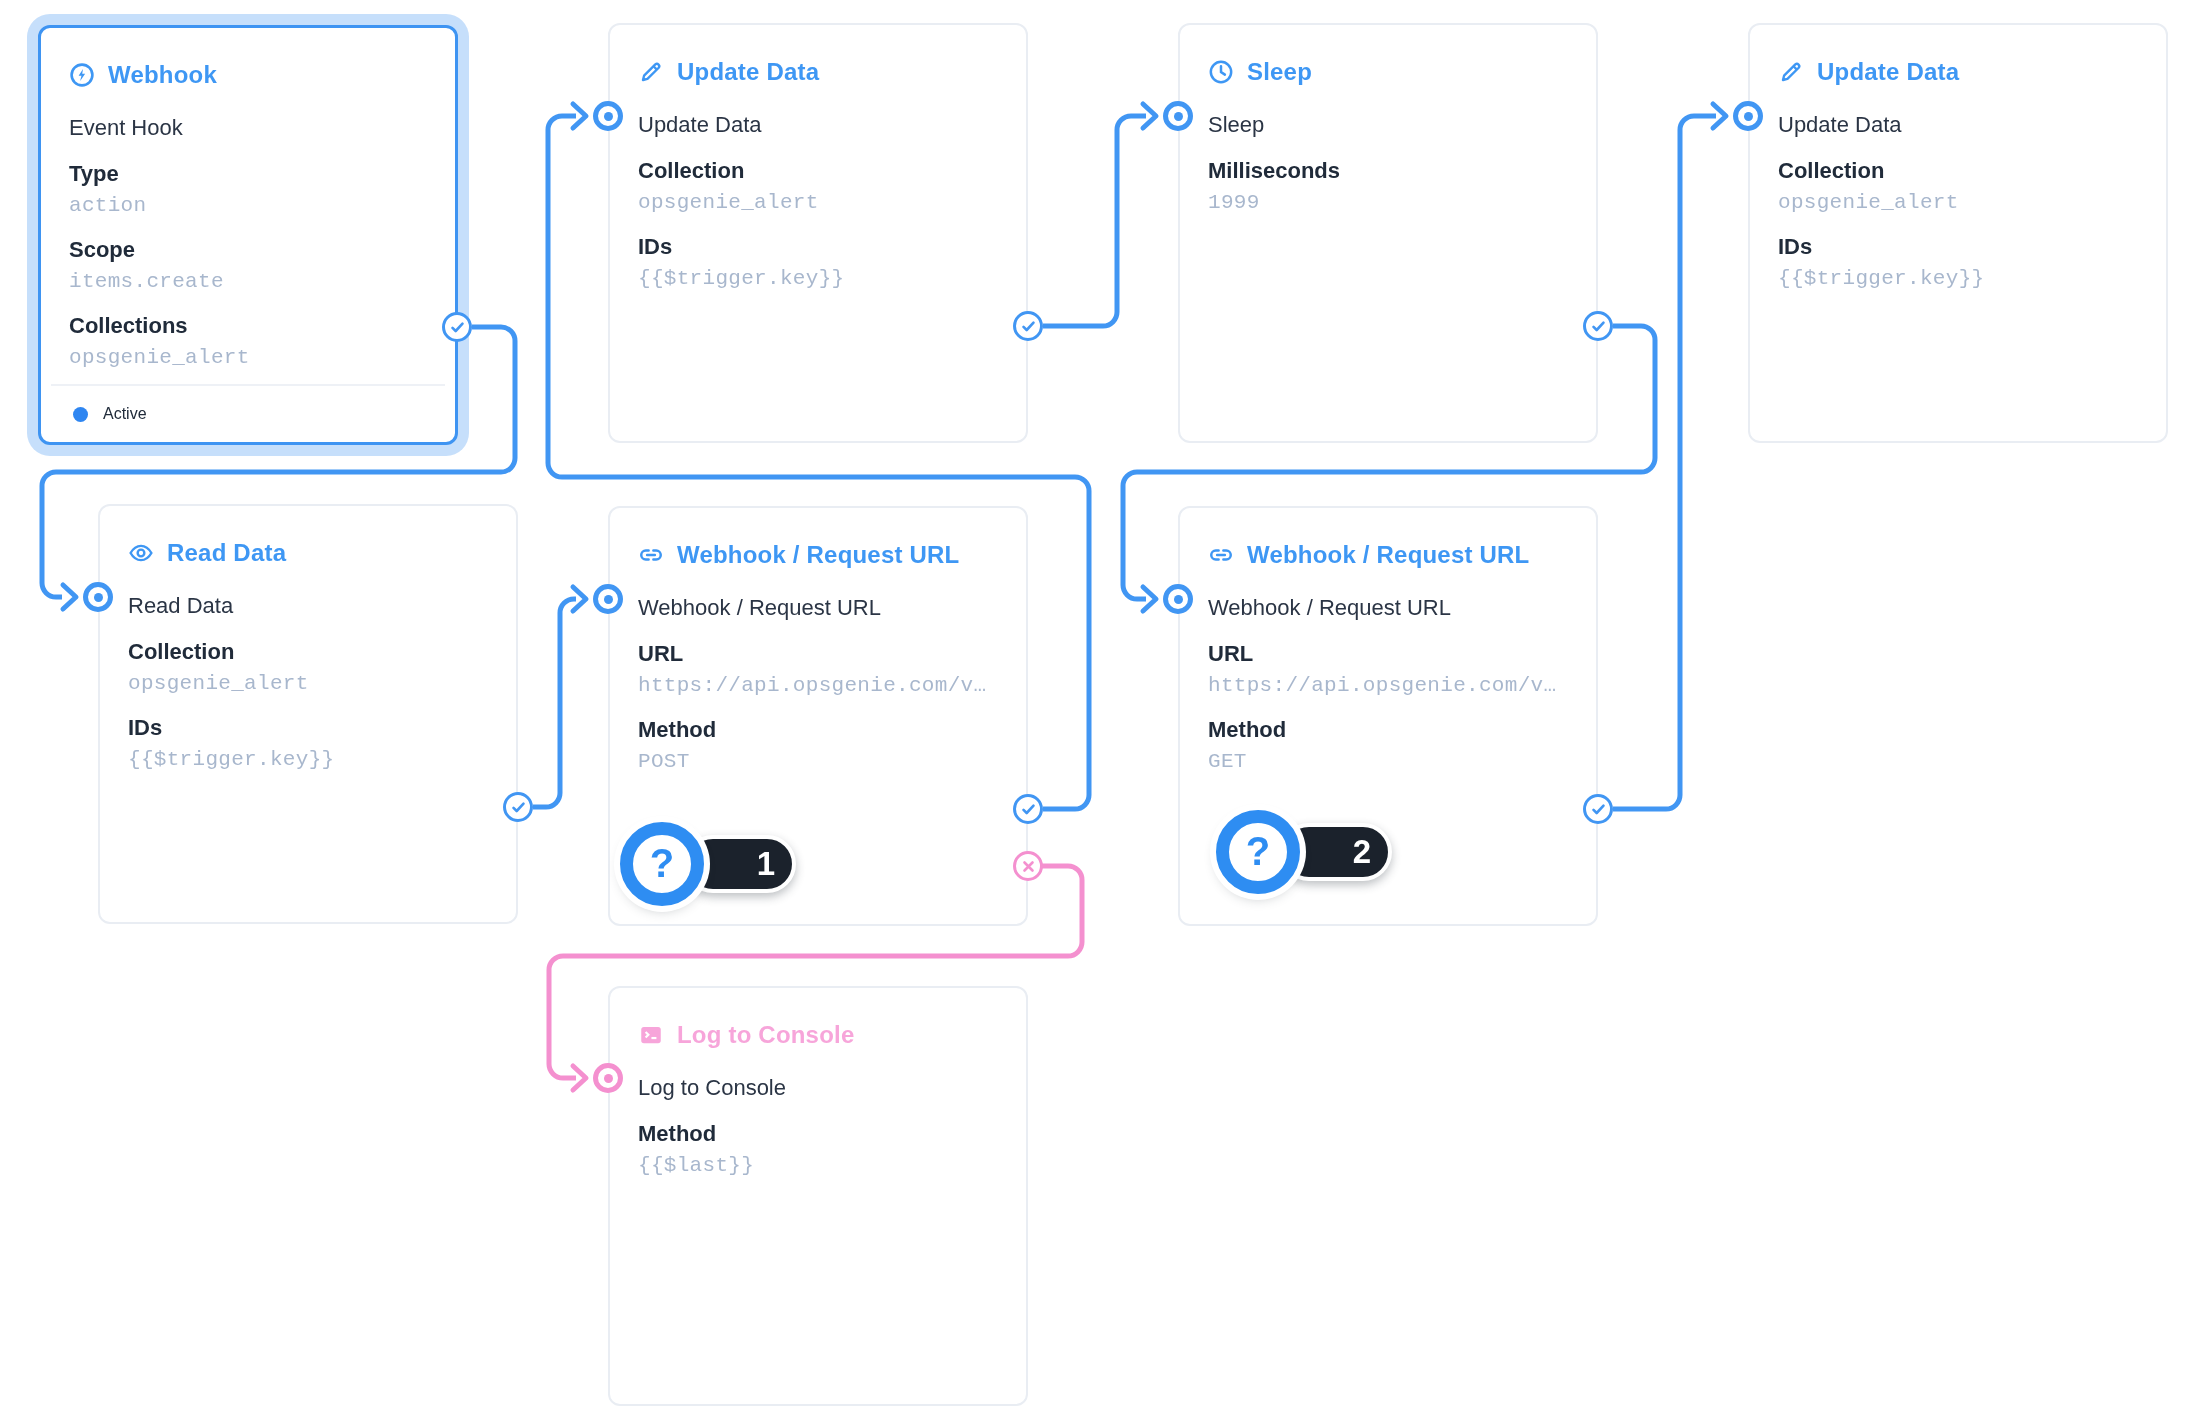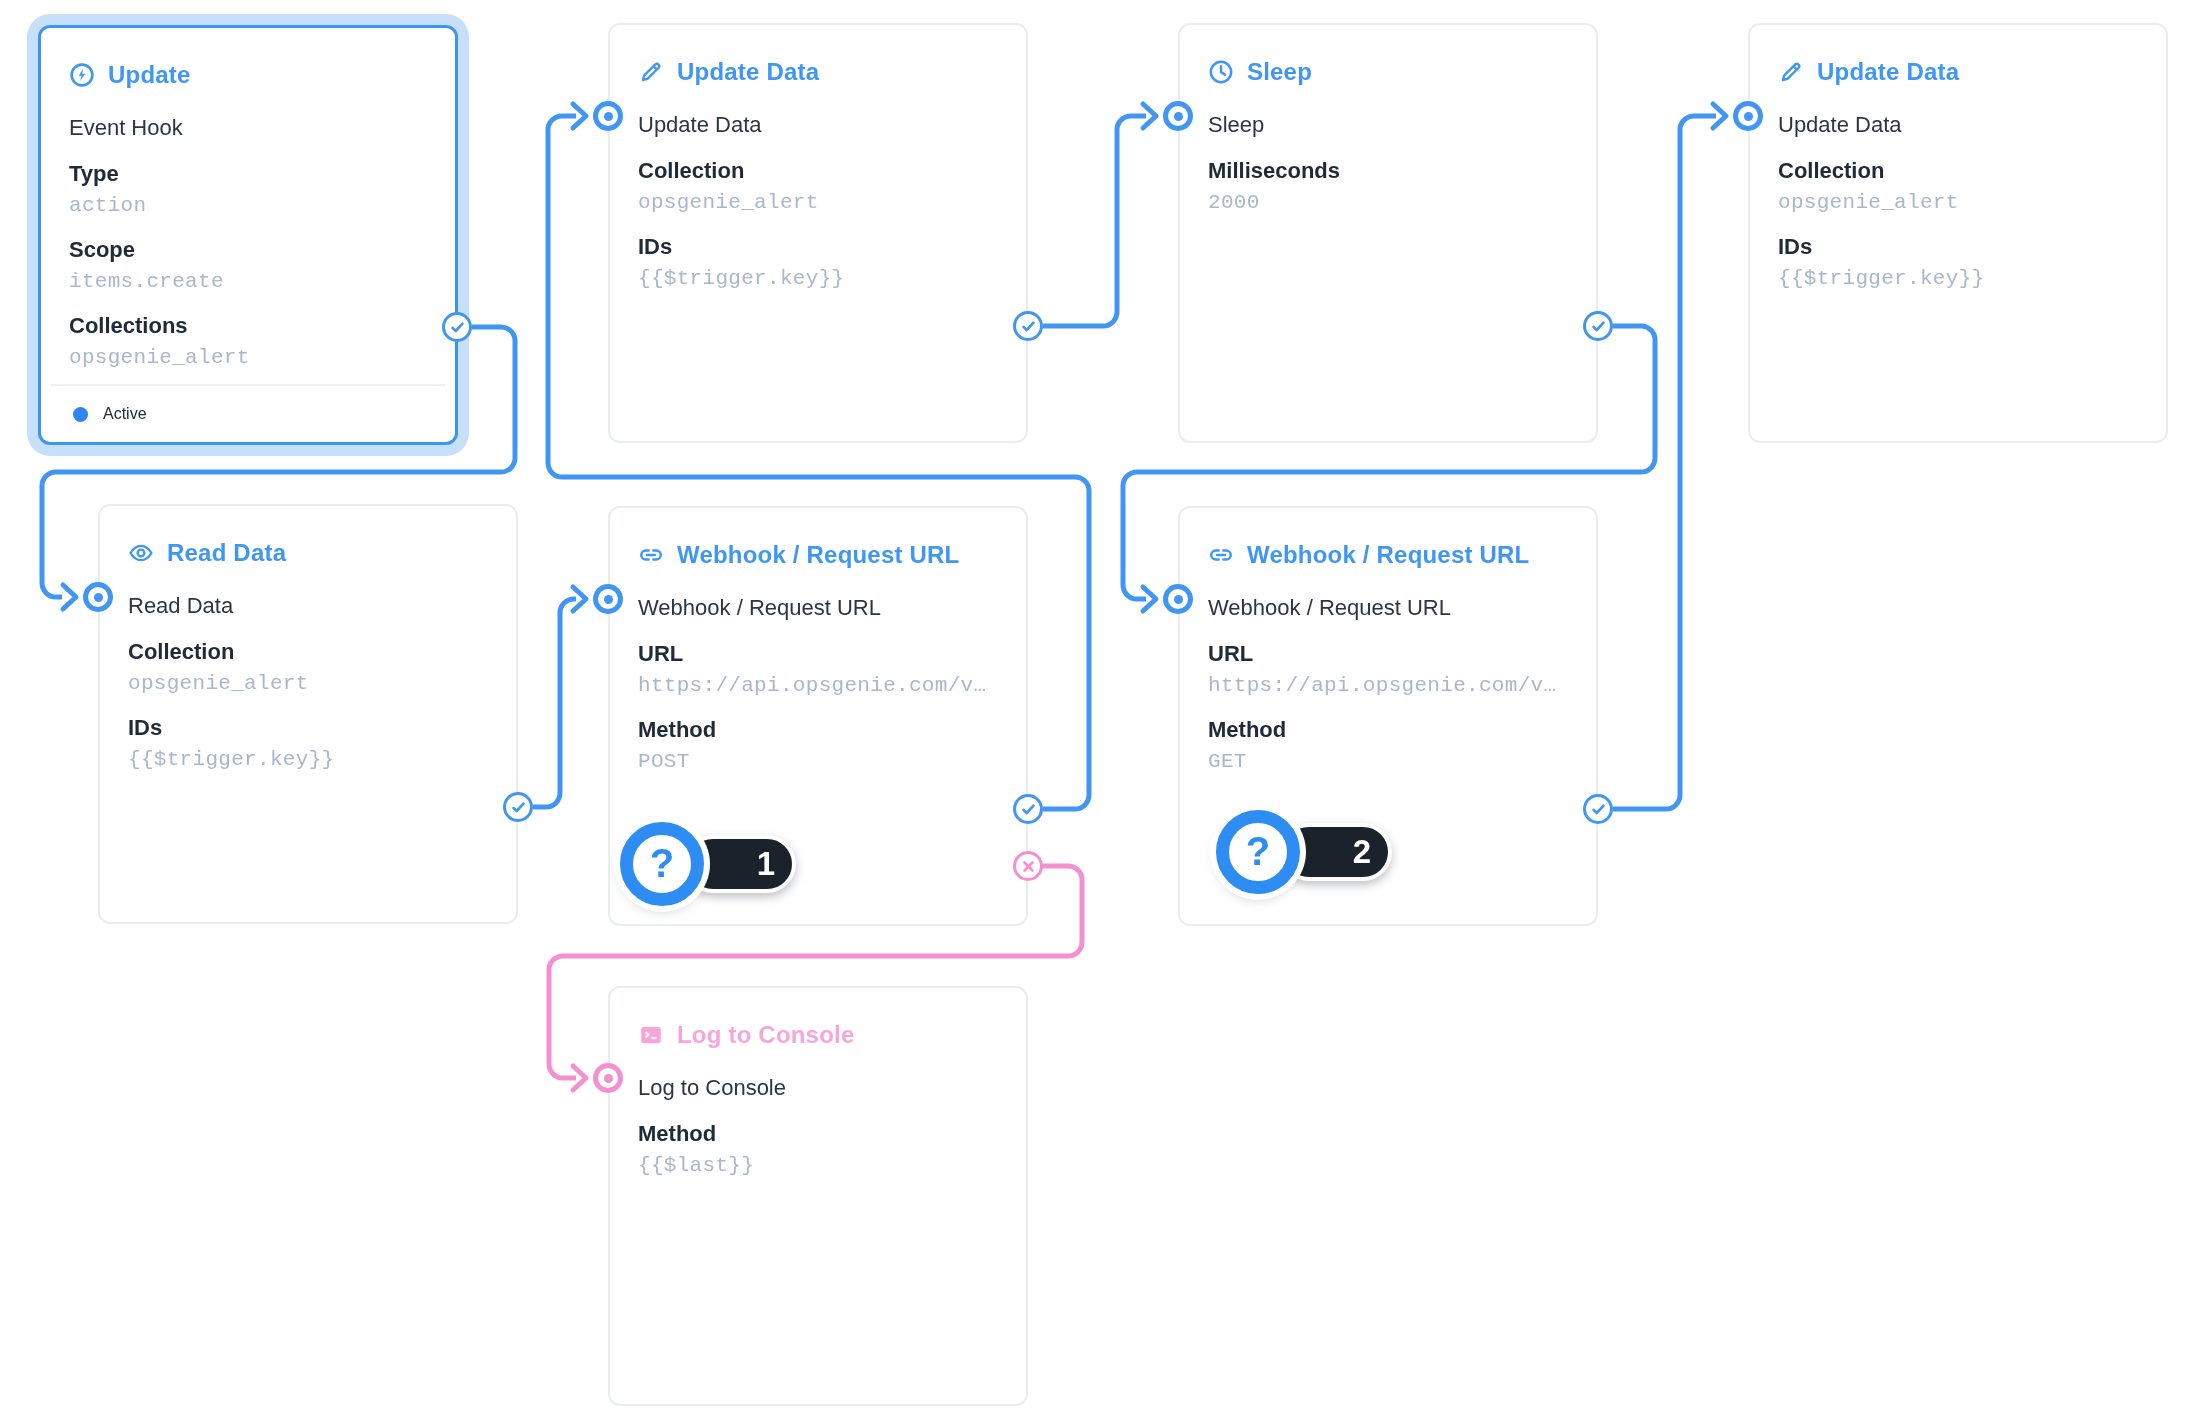--- a/index.html
+++ b/index.html
@@ -55,21 +55,21 @@
 <div class="canvas">
 
   <article class="node selected" style="left:38px;top:25px;">
     <header class="node-title">
       <span class="node-icon">
         <svg width="26" height="26" viewBox="0 0 24 24">
             <circle cx="12" cy="12" r="9.6" fill="none" stroke="#3e97f4" stroke-width="2.4"></circle>
             <path d="M12.9 6.4 L8.9 12.6 h2.6 l-1.2 5 4.6-6.8 h-2.7 z" fill="#3e97f4"></path>
           </svg>
       </span>
-      <h2>Update</h2>
+      <h2>Webhook</h2>
     </header>
     <div class="node-subtitle">Event Hook</div>
     <dl class="fields">
       <dt>Type</dt>
       <dd>action</dd>
       <dt>Scope</dt>
       <dd>items.create</dd>
       <dt>Collections</dt>
       <dd>opsgenie_alert</dd>
     </dl>
@@ -104,21 +104,21 @@
         <svg width="26" height="26" viewBox="0 0 24 24" fill="none" stroke="#3e97f4" stroke-width="2.3" stroke-linecap="round">
             <circle cx="12" cy="12" r="9.4"></circle>
             <path d="M12 6.8 V12 l3.6 2.4"></path>
           </svg>
       </span>
       <h2>Sleep</h2>
     </header>
     <div class="node-subtitle">Sleep</div>
     <dl class="fields">
       <dt>Milliseconds</dt>
-      <dd>2000</dd>
+      <dd>1999</dd>
     </dl>
   </article>
 
   <article class="node" style="left:1748px;top:23px;">
     <header class="node-title">
       <span class="node-icon">
         <svg width="26" height="26" viewBox="0 0 24 24" fill="none" stroke="#3e97f4" stroke-width="2.2" stroke-linejoin="round">
             <path d="M4.6 19.4 l1-4 L16 5 a2.2 2.2 0 0 1 3.1 3.1 L8.7 18.4 z"></path>
             <path d="M14.3 6.7 l3.1 3.1"></path>
           </svg>

